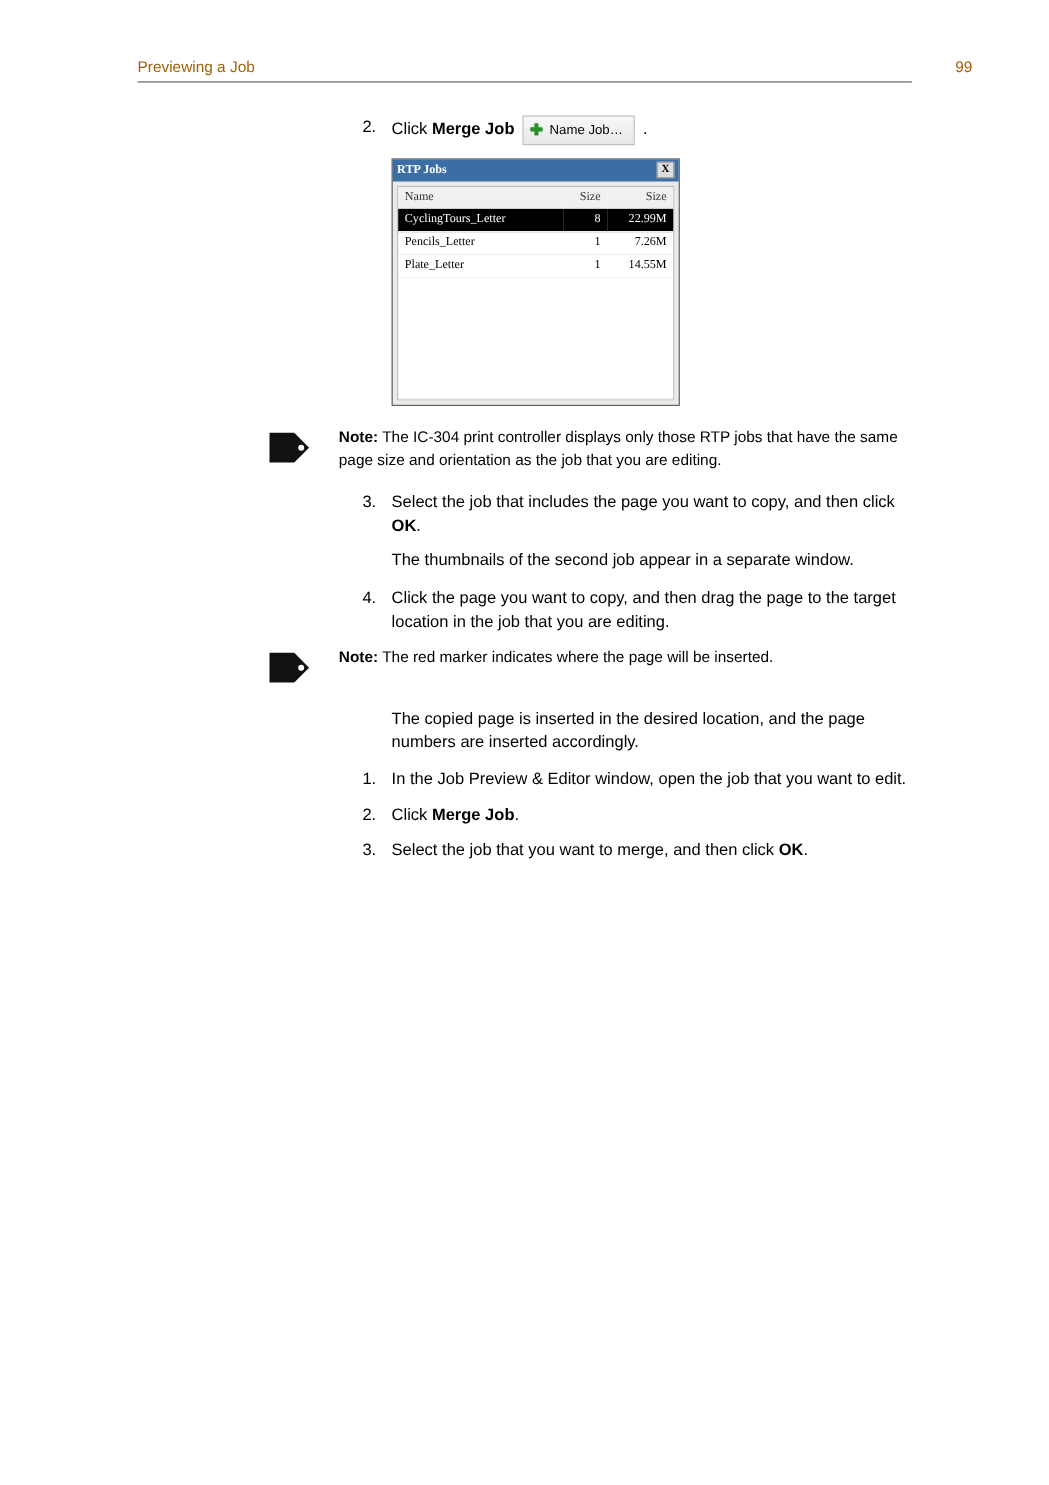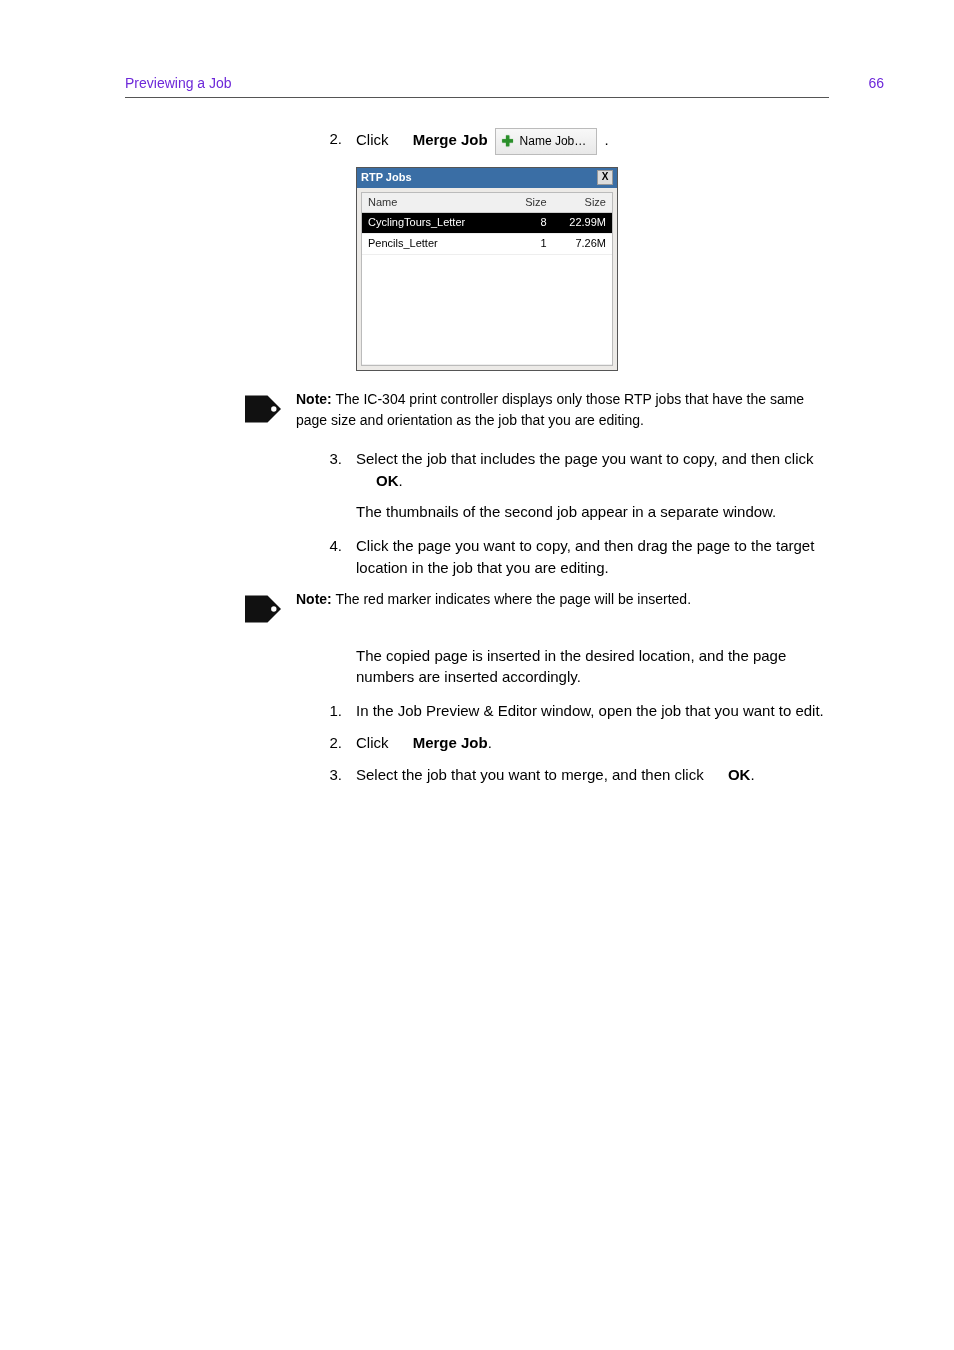--- a/index.html
+++ b/index.html
@@ -1,51 +1,51 @@
 <!DOCTYPE html>
 <html><head>
 <meta charset="utf-8">
 <style>
   html,body{margin:0;padding:0;background:#fff;color:#000;}
   body{width:954px;min-height:1350px;font-family:Arial,Helvetica,sans-serif;font-size:15px;line-height:1.45;}
-  .header-row{display:flex;justify-content:space-between;font-size:14px;color:#6d28d9;padding:73px 70px 0 125px;}
+  .header-row{display:flex;justify-content:space-between;font-size:14px;color:#a16207;padding:50px 70px 0 125px;}
   .hr{border:none;border-top:1px solid #555;margin:4px 125px 30px 125px;}
   .content{margin-left:320px;margin-right:120px;}
   .step{display:flex;gap:14px;margin:0 0 10px 0;}
   .step .n{flex:0 0 22px;text-align:right;}
   .step .t{flex:1;}
-  .b{font-weight:bold;margin-left:20px;}
+  .b{font-weight:bold;}
   .merge-btn{display:inline-flex;align-items:center;gap:6px;vertical-align:middle;border:1px solid #bbb;background:linear-gradient(#f8f8f8,#e8e8e8);padding:2px 10px 2px 6px;font-size:12px;margin:0 3px;}
   .merge-btn .plus{color:#2a8f2a;font-weight:bold;font-size:14px;text-shadow:0 0 1px #2a8f2a;}
   
-  .dialog{width:260px;border:1px solid #555;margin:12px 0 18px 36px;background:#eceae7;font-size:11px;}
+  .dialog{width:260px;border:1px solid #555;margin:12px 0 18px 36px;background:#eceae7;font-size:11px;font-family:Liberation Serif, serif;}
   .dialog .titlebar{display:flex;align-items:center;justify-content:space-between;background:linear-gradient(#3a6ea5,#3a6ea5);color:#fff;padding:2px 4px;font-size:11px;font-weight:bold;}
   .dialog .titlebar .x{width:14px;height:13px;line-height:12px;text-align:center;background:#ddd;color:#000;border:1px solid #999;font-weight:bold;font-size:10px;cursor:pointer;}
   .dialog .body{background:#fff;margin:4px;border:1px solid #bbb;}
   .dialog table{width:100%;border-collapse:collapse;font-size:11px;}
   .dialog th{background:#f0f0f0;border-bottom:1px solid #ccc;padding:2px 6px;text-align:left;font-weight:normal;color:#333;}
   .dialog td{padding:2px 6px;border-bottom:1px solid #eee;white-space:nowrap;}
   .dialog tr.sel td{background:#000000;color:#fff;}
   .dialog .spacer{height:105px;}
   .dialog .btn-row{padding:6px;text-align:right;}
   .dialog .btn{display:inline-block;min-width:54px;text-align:center;padding:2px 10px;border:1px solid #999;background:linear-gradient(#fdfdfd,#e5e5e5);font-size:11px;margin-left:6px;cursor:pointer;}
-  .note-row{display:flex;gap:8px;margin:8px 0 18px 0;}
+  .note-row{display:flex;gap:20px;margin:8px 0 18px 0;}
   .note-icon{flex:0 0 50px;display:flex;align-items:flex-start;justify-content:center;padding-top:2px;margin-left:-82px;}
   .note-icon svg{width:46px;height:36px;}
   .note-text{flex:1;font-size:14px;}
   .note-label{font-weight:bold;}
   .plain{margin:0 0 12px 36px;}
   .sect-hd{font-weight:bold;margin:22px 0 10px 0;font-size:15px;}
 </style>
 </head>
 <body>
 
 <div class="header-row">
   <span>Previewing a Job</span>
-  <span>66</span>
+  <span>99</span>
 </div>
 <hr class="hr">
 
 <div class="content">
 
   <div class="step">
     <div class="n">2.</div>
     <div class="t">
       <span>Click </span><span class="b">Merge Job</span>
       <span class="merge-btn">
@@ -70,20 +70,25 @@
         </tr>
         <tr class="sel">
           <td>CyclingTours_Letter</td>
           <td style="text-align:right">8</td>
           <td style="text-align:right">22.99M</td>
         </tr>
         <tr>
           <td>Pencils_Letter</td>
           <td style="text-align:right">1</td>
           <td style="text-align:right">7.26M</td>
+        </tr>
+        <tr>
+          <td>Plate_Letter</td>
+          <td style="text-align:right">1</td>
+          <td style="text-align:right">14.55M</td>
         </tr>
         <tr>
               <td colspan="3" class="spacer"></td>
             </tr>
       </tbody>
         </table>
     </div>
   </div>
 
   <div class="note-row">

